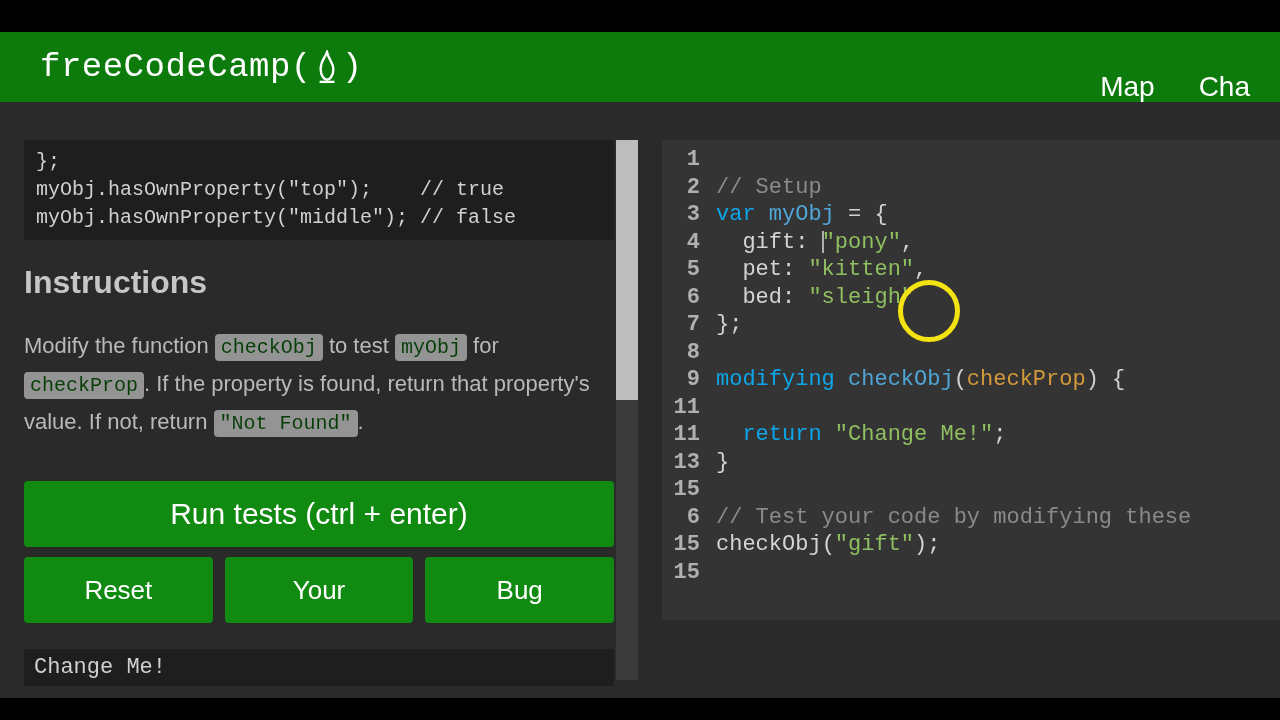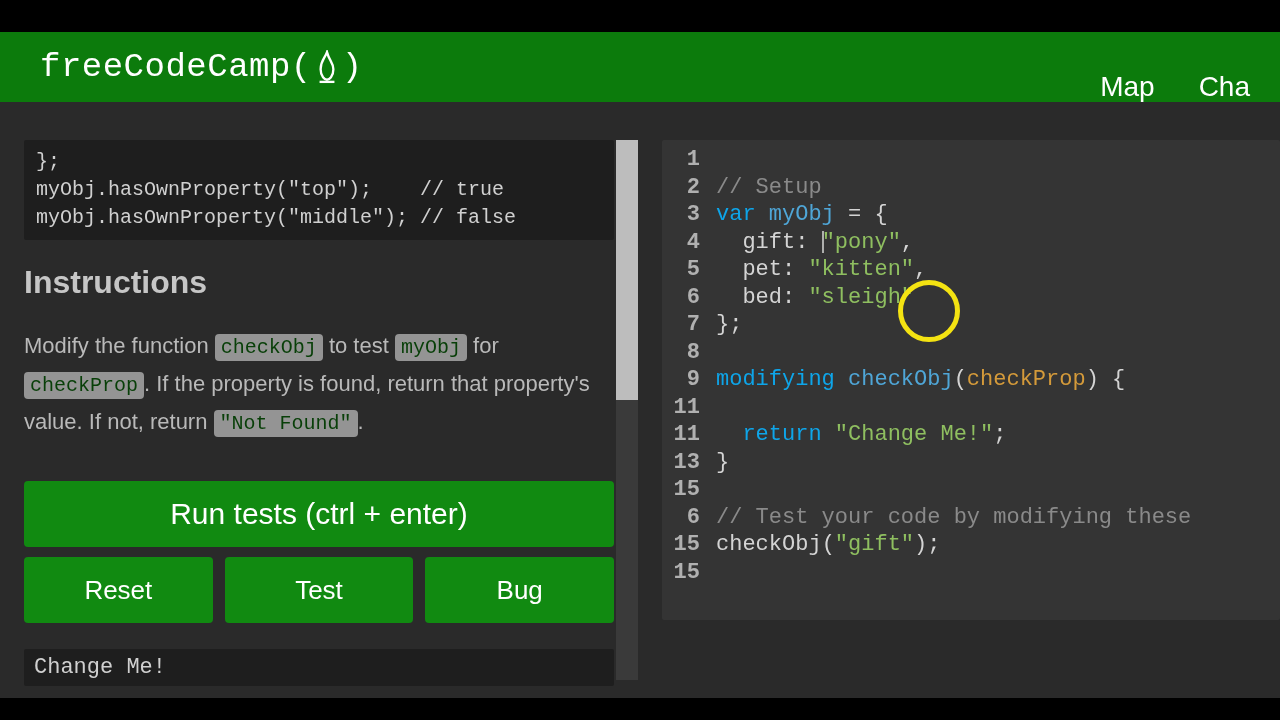--- a/index.html
+++ b/index.html
@@ -227,21 +227,21 @@
 
       <p class="instructions-body">
         <span>Modify the function </span><span class="code-pill">checkObj</span><span> to test </span><span class="code-pill">myObj</span><span> for </span><span class="code-pill">checkProp</span><span>. If the property is found, return that property's value. If not, return </span><span class="code-pill">"Not Found"</span><span>.</span>
       </p>
 
       <div class="btn-row">
         <button class="btn btn-wide">Run tests (ctrl + enter)</button>
       </div>
       <div class="btn-row">
         <button class="btn btn-third">Reset</button>
-        <button class="btn btn-third">Test</button>
+        <button class="btn btn-third">Your</button>
         <button class="btn btn-third">Bug</button>
       </div>
 
       <div class="output">Change Me!</div>
 
       <div class="scrollbar">
         <div class="scroll-thumb"></div>
       </div>
     </div>
 

